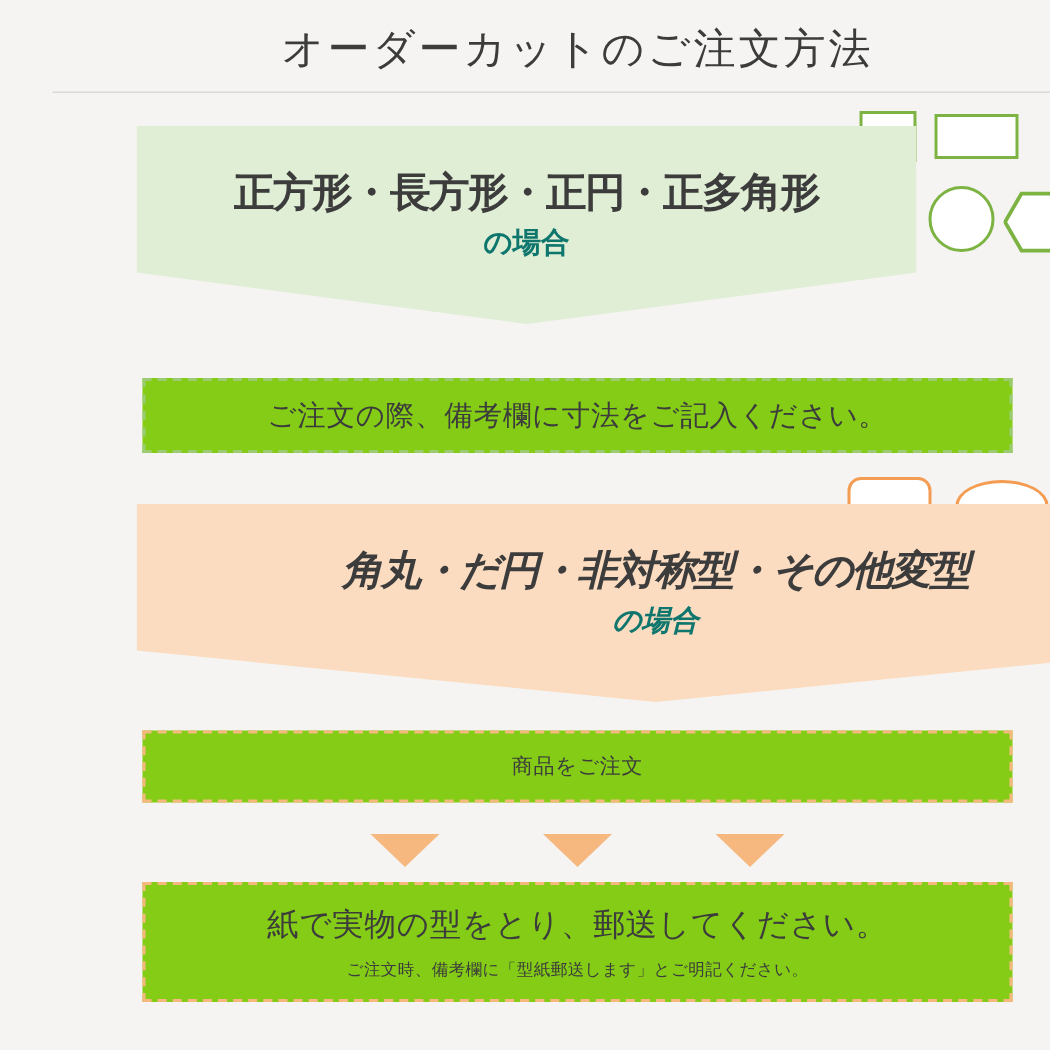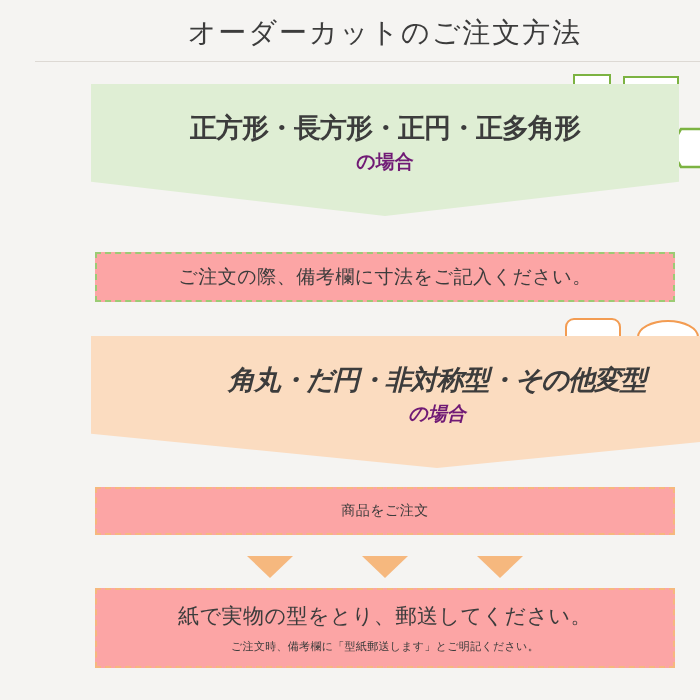--- a/index.html
+++ b/index.html
@@ -50,21 +50,21 @@
     position: absolute;
     box-sizing: border-box;
     display: flex;
     flex-direction: column;
     align-items: center;
     justify-content: center;
   }
   .banner-green {
     left: 56px;
     top: 84px;
-    width: 588px;
+    width: 520px;
     height: 132px;
     background: #dfeed4;
     clip-path: polygon(0 0, 100% 0, 100% 74%, 50% 100%, 0 74%);
   }
   .banner-orange {
     left: 56px;
     top: 336px;
     width: 692px;
     height: 132px;
     background: #fbdcc0;
@@ -75,21 +75,21 @@
     font-size: 27px;
     font-weight: bold;
     letter-spacing: -1px;
     color: #3c3c3c;
     margin-top: -16px;
   }
   .banner-line2 {
     font-size: 19px;
     font-weight: bold;
     letter-spacing: 0px;
-    color: #701a75;
+    color: #0f766e;
     margin-top: 3px;
   }
 
   
   .shape {
     position: absolute;
   }
   .sq-small {
     left: 538px;
     top: 74px;
@@ -149,21 +149,21 @@
     left: 600px;
     top: 370px;
     width: 76px;
     height: 44px;
   }
 
   
   .dash-box {
     position: absolute;
     box-sizing: border-box;
-    background: #fca5a5;
+    background: #84cc16;
     display: flex;
     flex-direction: column;
     align-items: center;
     justify-content: center;
     text-align: center;
   }
   .dash-green {
     left: 60px;
     top: 252px;
     width: 580px;

